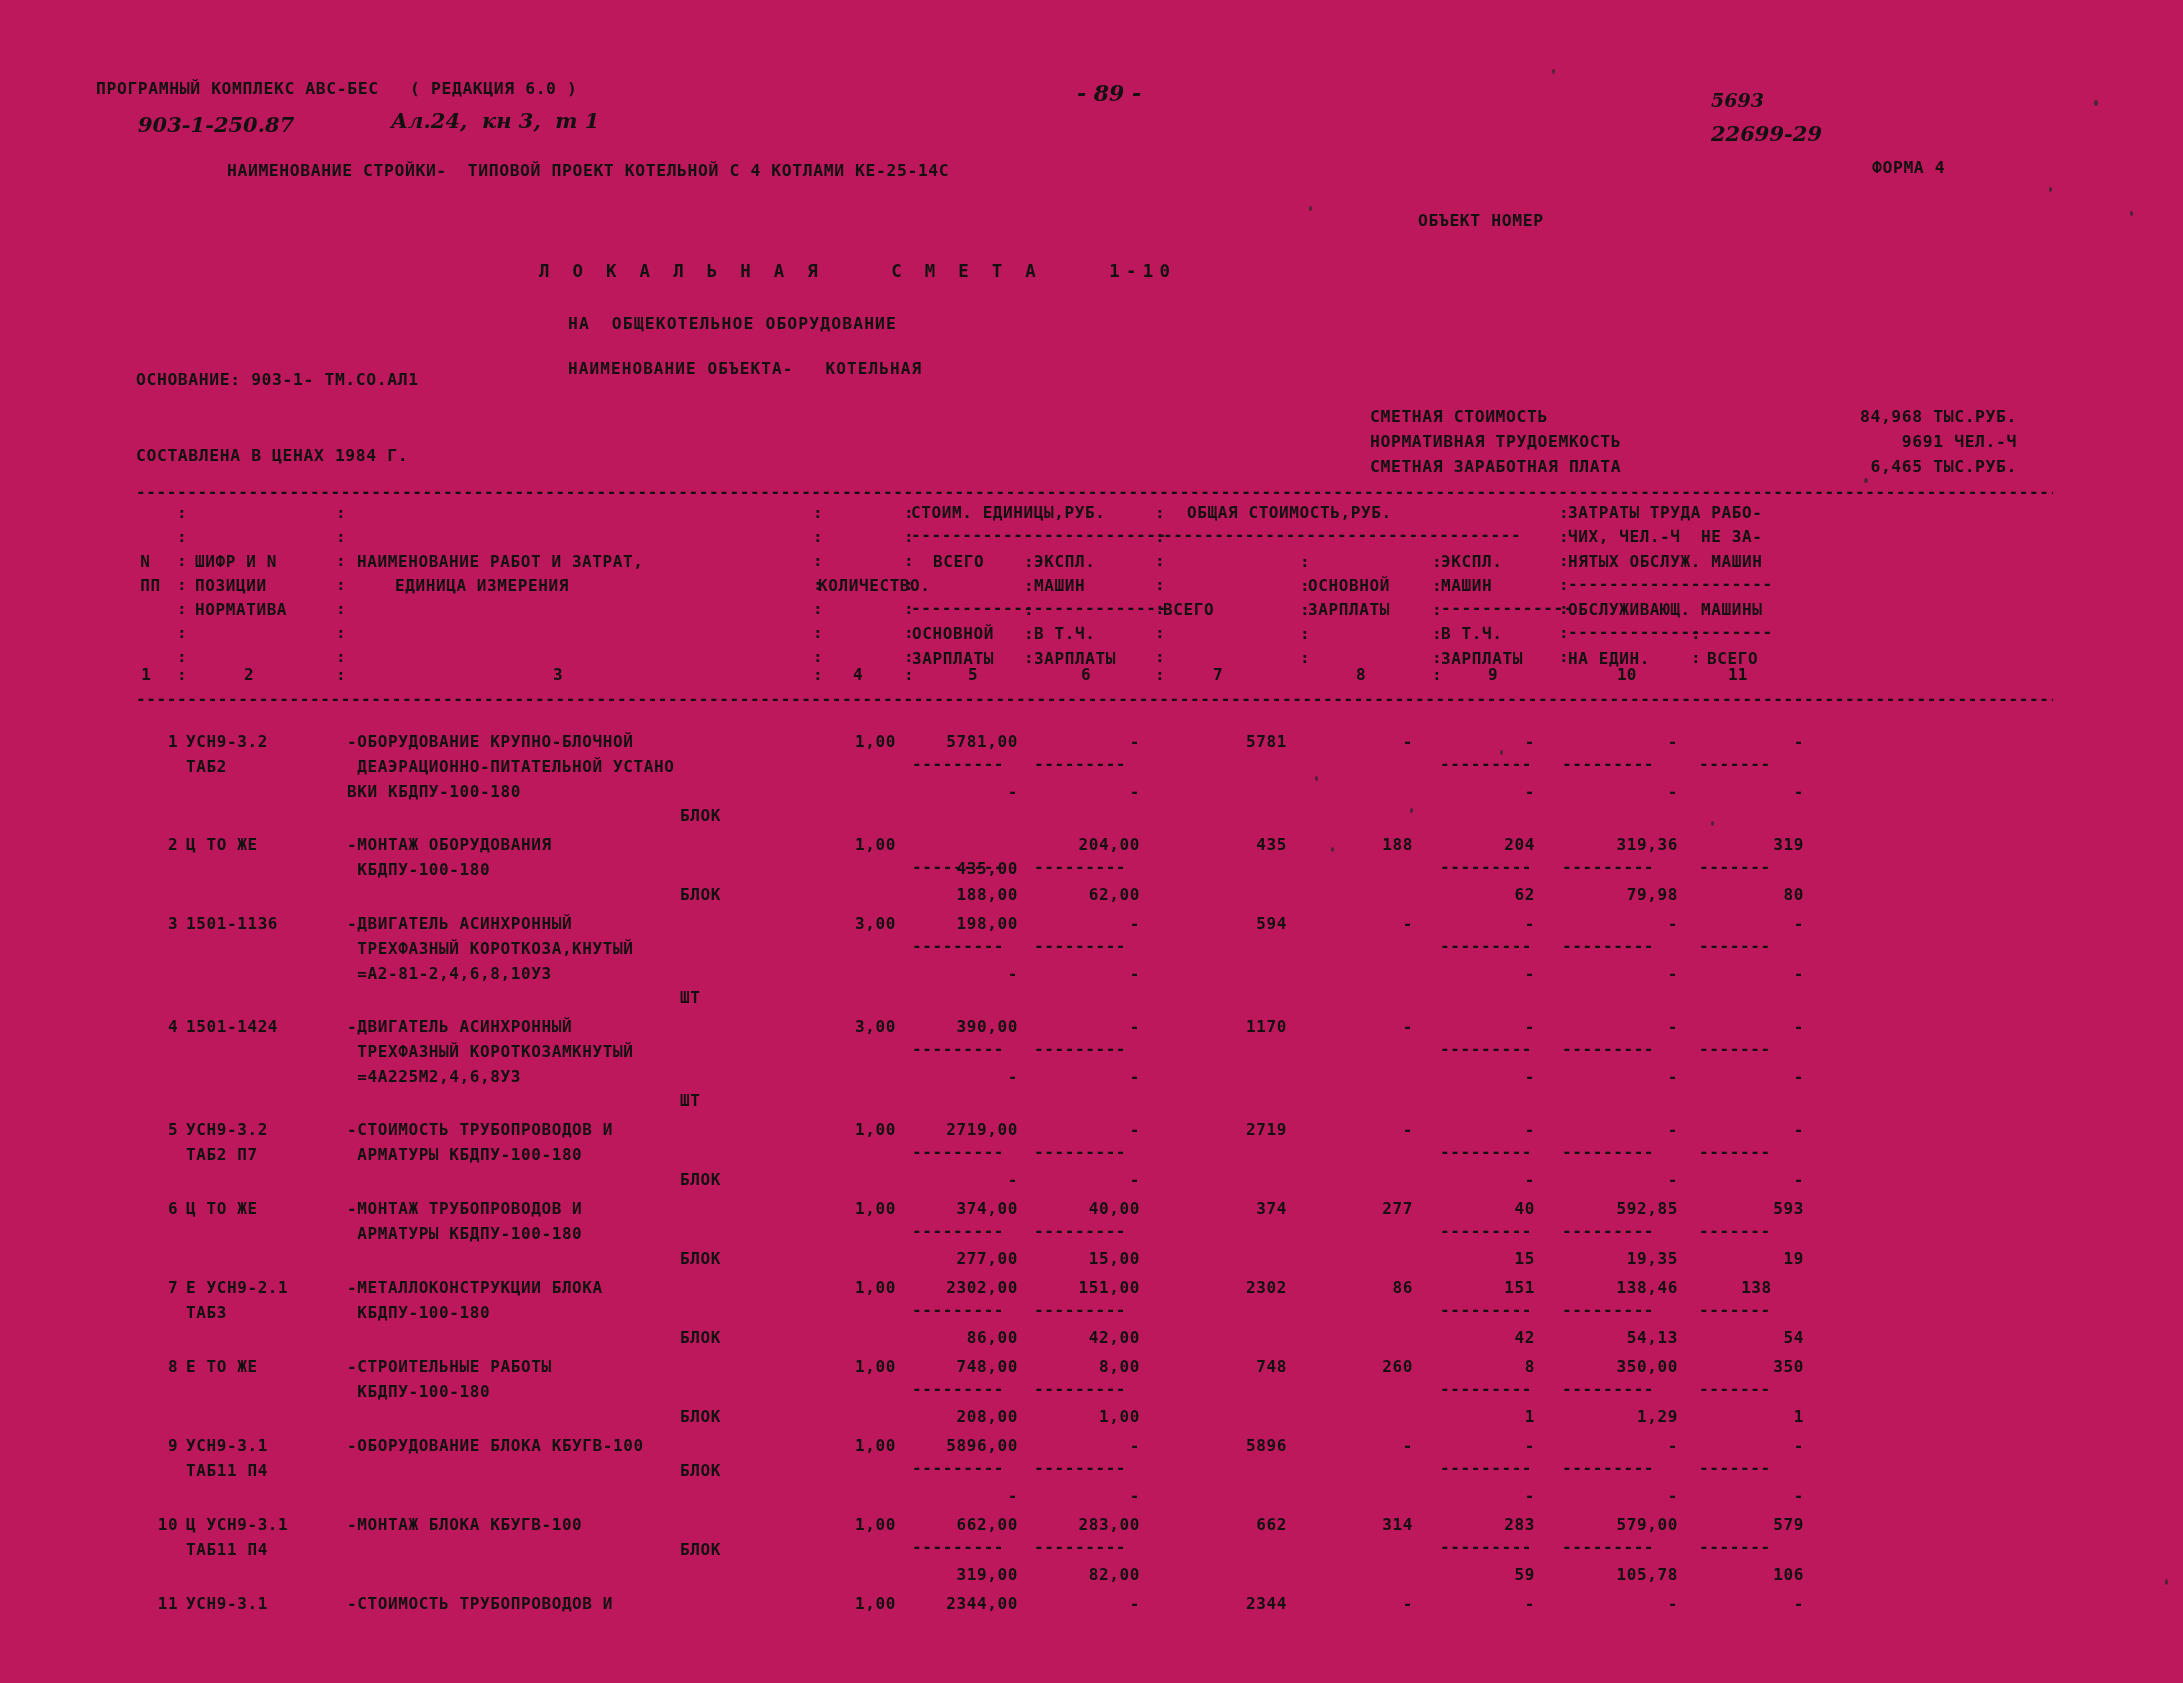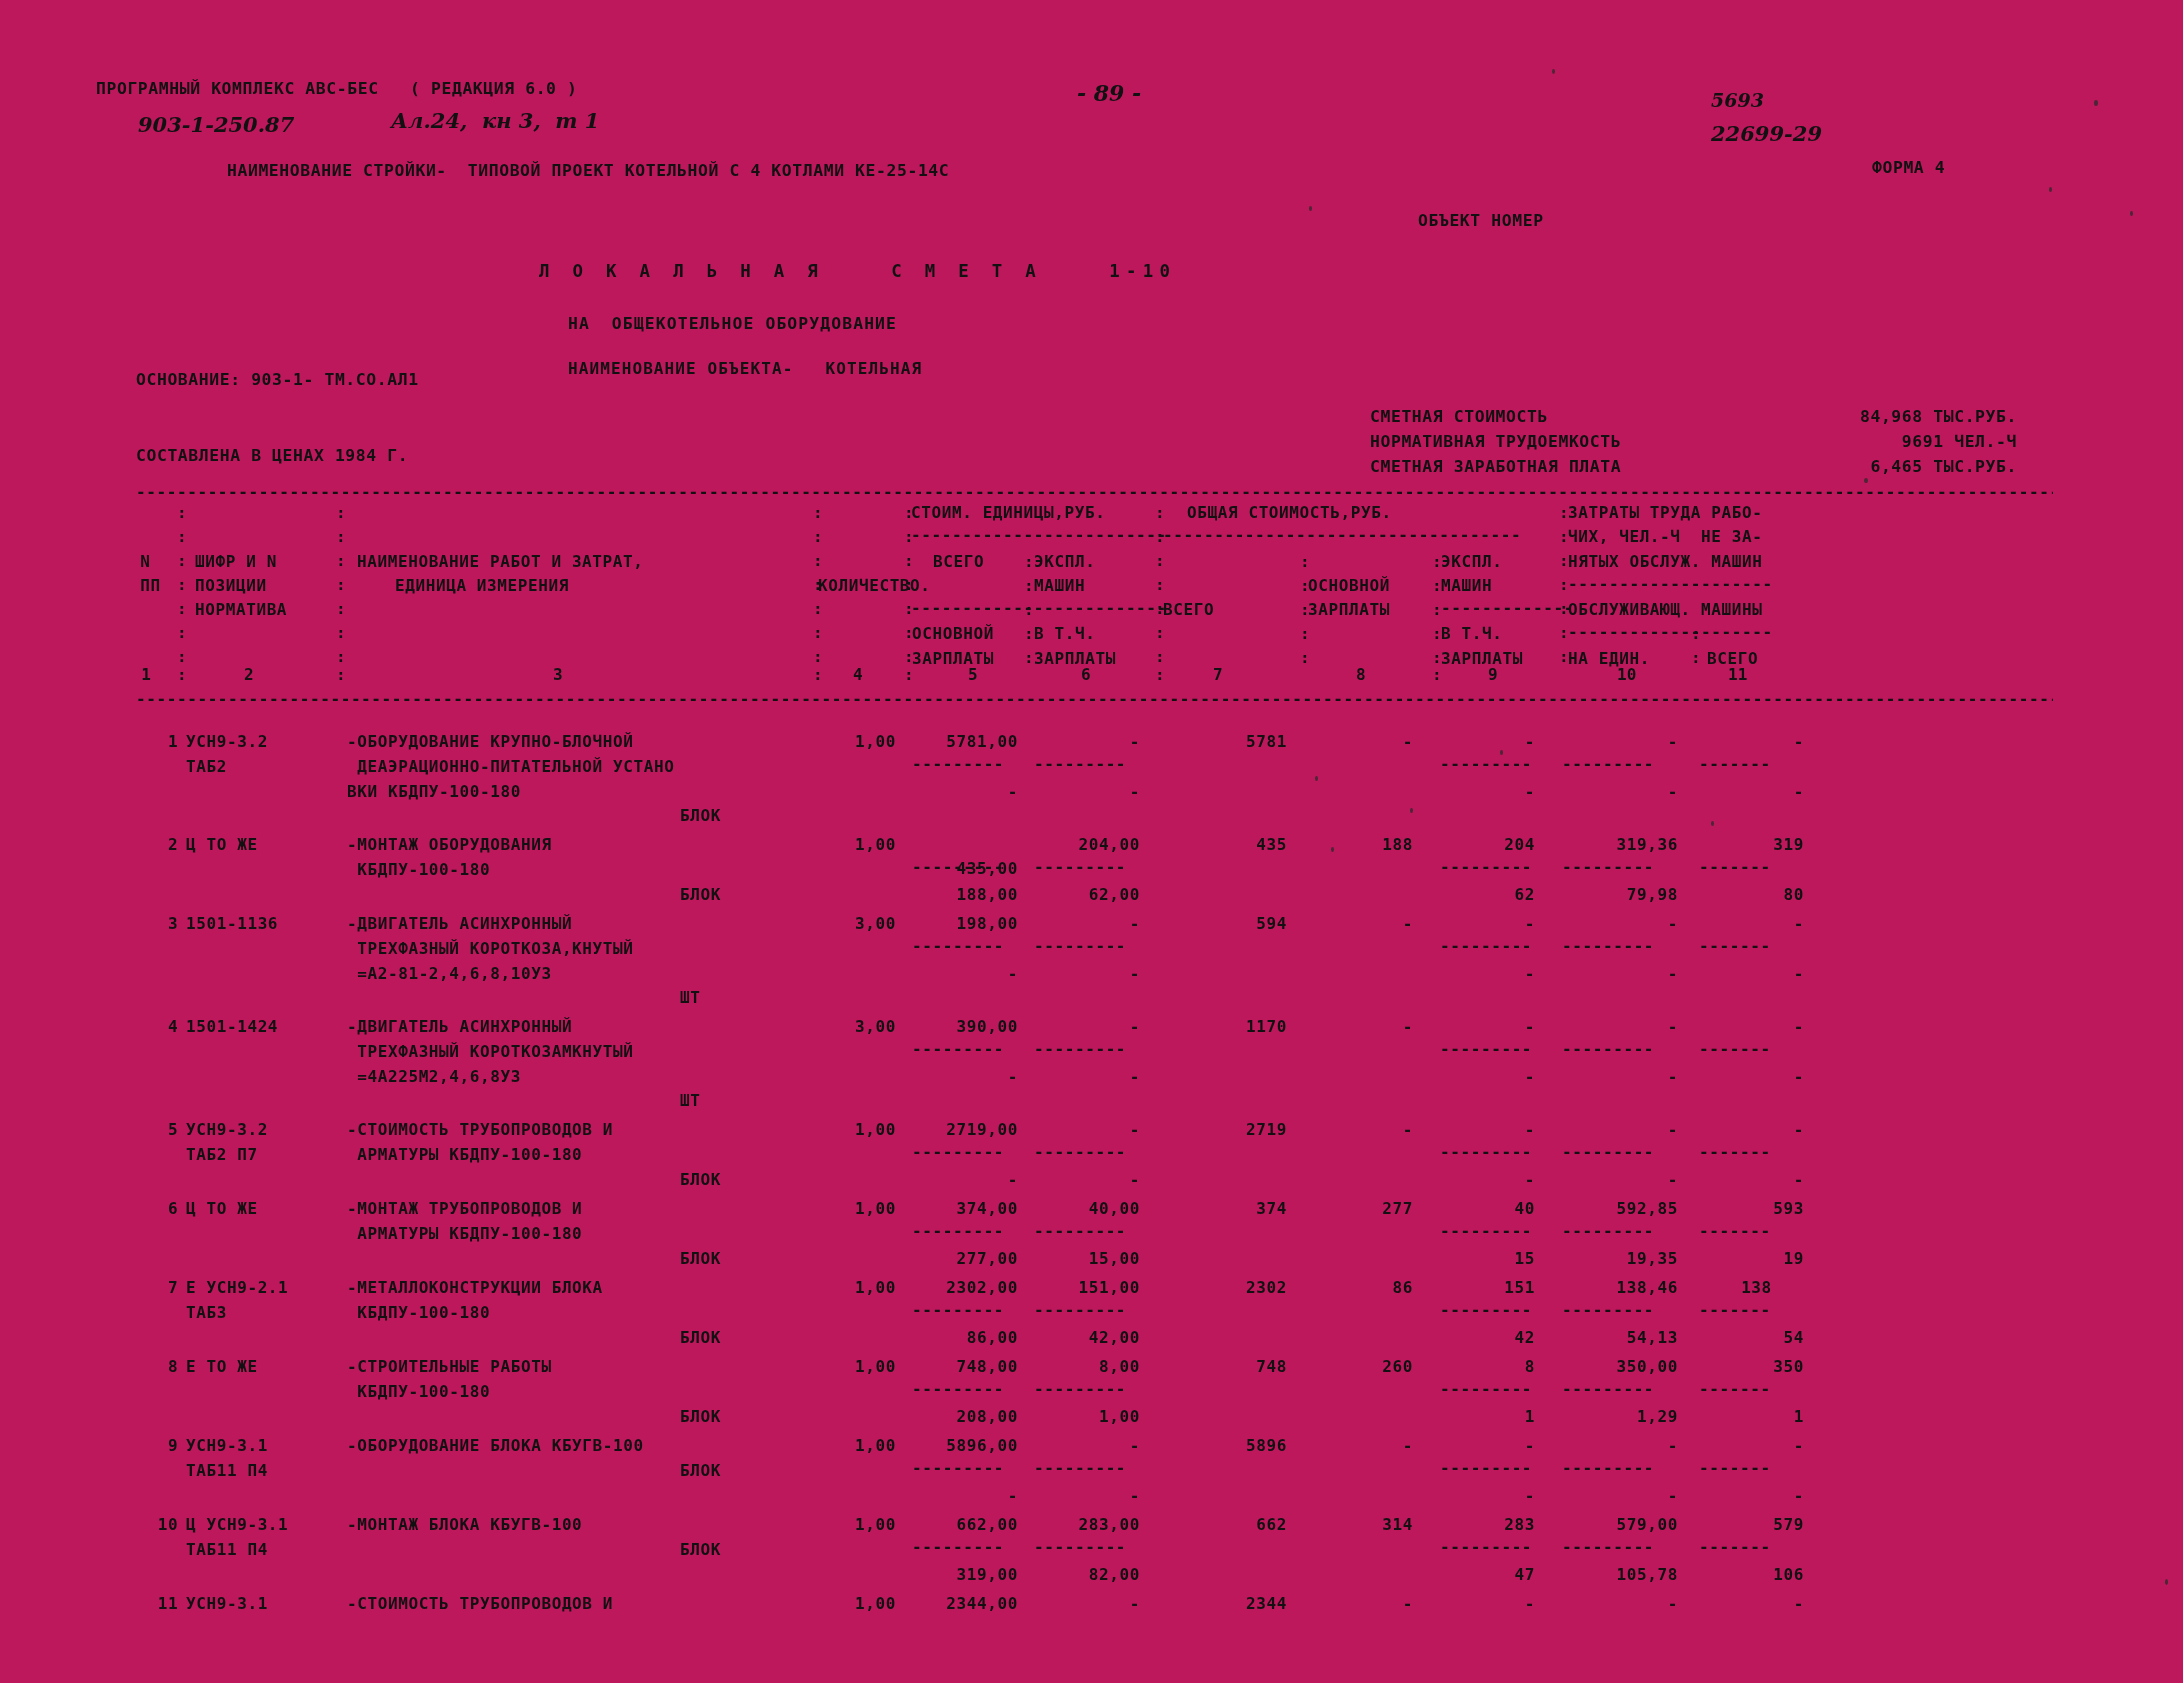--- a/index.html
+++ b/index.html
@@ -577,21 +577,21 @@
           <div class="cell c-emash" style="top: 0px;">283</div>
           <div class="cell c-ed" style="top: 0px;">579,00</div>
           <div class="cell c-all" style="top: 0px;">579</div>
           <div class="sub-rule sr-1" style="top: 25px;">---------</div>
           <div class="sub-rule sr-2" style="top: 25px;">---------</div>
           <div class="sub-rule sr-3" style="top: 25px;">---------</div>
           <div class="sub-rule sr-4" style="top: 25px;">---------</div>
           <div class="sub-rule sr-5" style="top: 25px;">-------</div>
           <div class="cell c-vsego" style="top: 50px;">319,00</div>
           <div class="cell c-mash" style="top: 50px;">82,00</div>
-          <div class="cell c-emash" style="top: 50px;">47</div>
+          <div class="cell c-emash" style="top: 50px;">59</div>
           <div class="cell c-ed" style="top: 50px;">105,78</div>
           <div class="cell c-all" style="top: 50px;">106</div>
         </div>
         <div class="drow" style="height: 54px;">
           <div class="cell c-np" style="top: 0px;">11</div>
           <div class="cell c-sh" style="top: 0px;">УСН9-3.1</div>
           <div class="cell c-nm" style="top: 0px;">-СТОИМОСТЬ ТРУБОПРОВОДОВ И</div>
           <div class="cell c-qty" style="top: 0px;">1,00</div>
           <div class="cell c-vsego" style="top: 0px;">2344,00</div>
           <div class="cell c-mash" style="top: 0px;">-</div>

